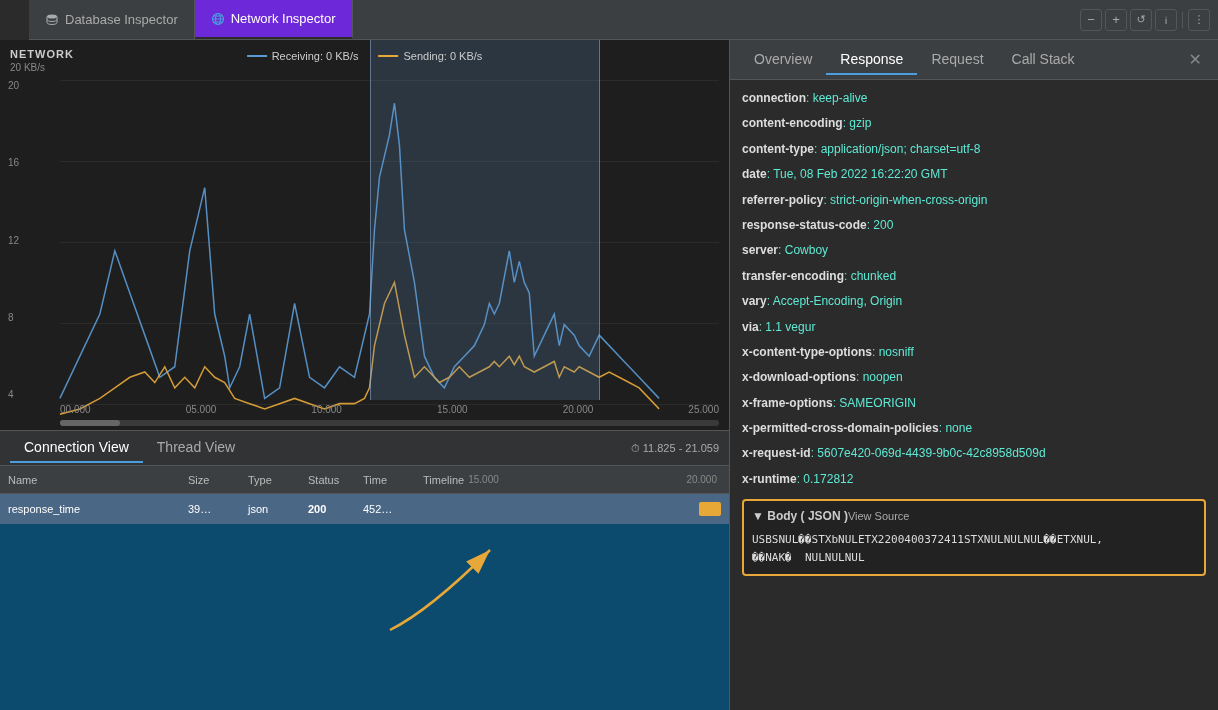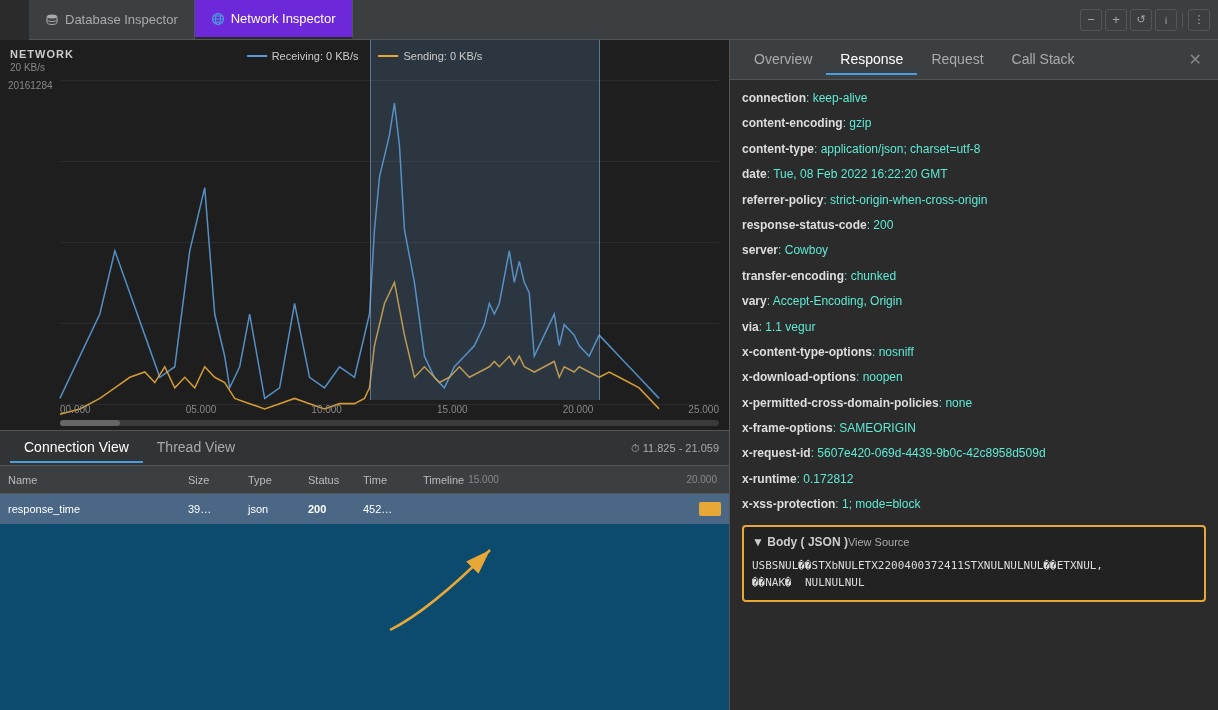--- a/index.html
+++ b/index.html
@@ -141,20 +141,21 @@
       color: #888;
       font-size: 10px;
     }
 
     .y-axis-labels {
       position: absolute;
       top: 40px;
       left: 8px;
       bottom: 30px;
       display: flex;
+      flex-direction: column;
       justify-content: space-between;
     }
     .y-label {
       color: #888;
       font-size: 10px;
     }
 
     .chart-scrollbar {
       position: absolute;
       bottom: 4px;
@@ -577,25 +578,24 @@
             <div class="header-row"><span class="key">content-type</span><span class="val">: application/json; charset=utf-8</span></div>
             <div class="header-row"><span class="key">date</span><span class="val">: Tue, 08 Feb 2022 16:22:20 GMT</span></div>
             <div class="header-row"><span class="key">referrer-policy</span><span class="val">: strict-origin-when-cross-origin</span></div>
             <div class="header-row"><span class="key">response-status-code</span><span class="val">: 200</span></div>
             <div class="header-row"><span class="key">server</span><span class="val">: Cowboy</span></div>
             <div class="header-row"><span class="key">transfer-encoding</span><span class="val">: chunked</span></div>
             <div class="header-row"><span class="key">vary</span><span class="val">: Accept-Encoding, Origin</span></div>
             <div class="header-row"><span class="key">via</span><span class="val">: 1.1 vegur</span></div>
             <div class="header-row"><span class="key">x-content-type-options</span><span class="val">: nosniff</span></div>
             <div class="header-row"><span class="key">x-download-options</span><span class="val">: noopen</span></div>
+            <div class="header-row"><span class="key">x-frame-options</span><span class="val">: SAMEORIGIN</span></div>
             <div class="header-row"><span class="key">x-permitted-cross-domain-policies</span><span class="val">: none</span></div>
-            <div class="header-row"><span class="key">x-frame-options</span><span class="val">: SAMEORIGIN</span></div>
             <div class="header-row"><span class="key">x-request-id</span><span class="val">: 5607e420-069d-4439-9b0c-42c8958d509d</span></div>
             <div class="header-row"><span class="key">x-runtime</span><span class="val">: 0.172812</span></div>
-            <div class="header-row"><span class="key">x-xss-protection</span><span class="val">: 1; mode=block</span></div>
           </div>
 
         <div class="body-section">
           <div class="body-section-header">
             <span class="body-title">▼  Body ( JSON )</span>
             <span class="view-source-btn">View Source</span>
           </div>
           <div class="body-content">
             USBSNUL��STXbNULETX2200400372411STXNULNULNUL��ETXNUL,<br>��NAK�&nbsp;&nbsp;NULNULNUL
           </div>

